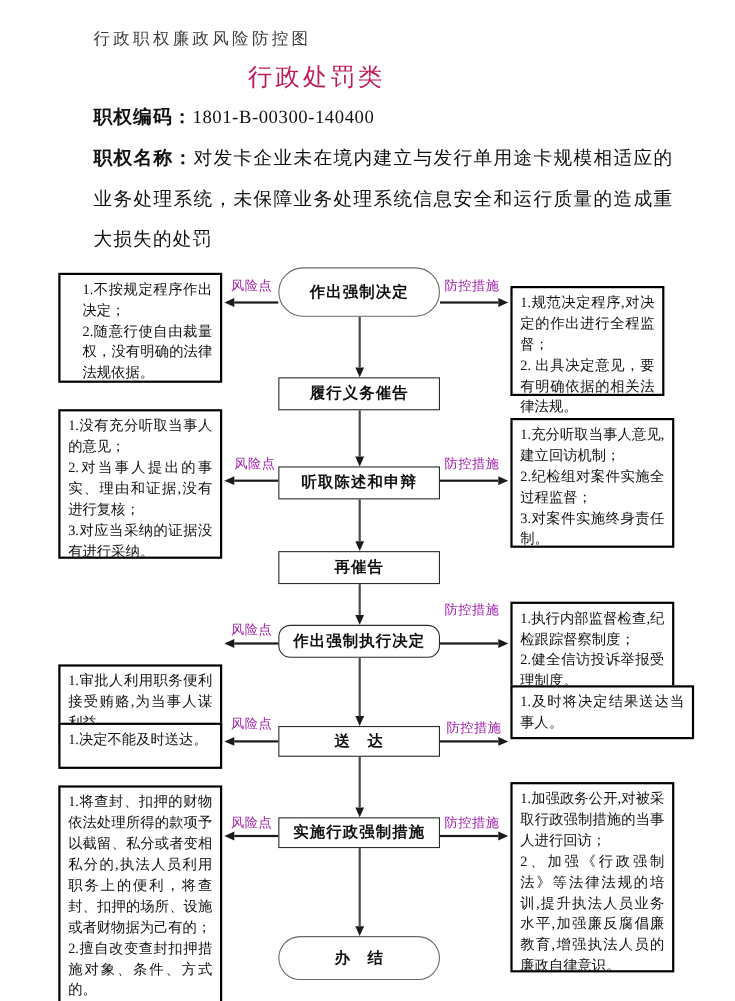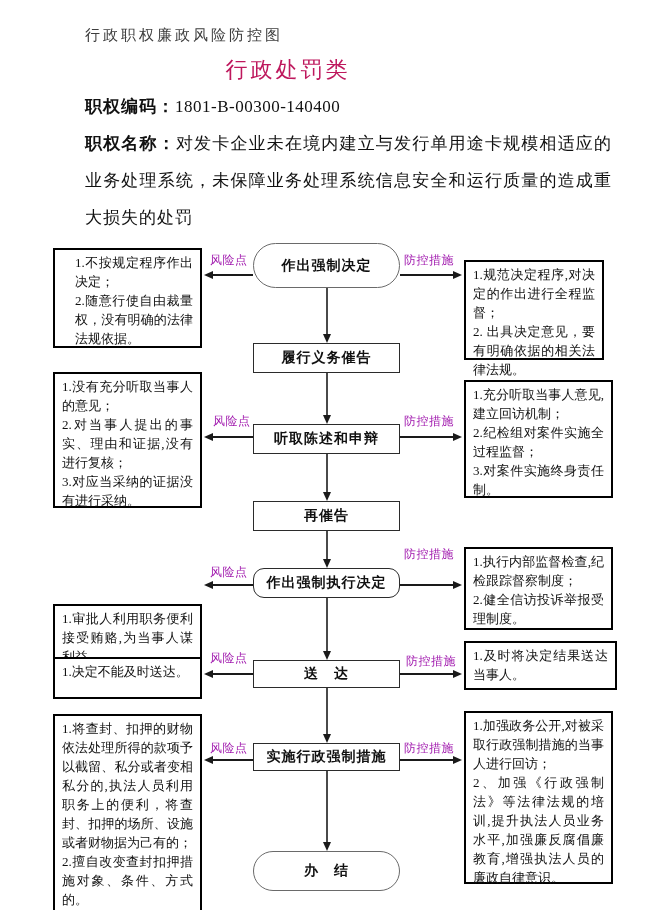--- a/index.html
+++ b/index.html
@@ -92,21 +92,21 @@
     </div>
   <div class="sidebox" style="left:464px;top:380px;width:149px;height:118px;">
       <div class="bline">1.充分听取当事人意见,建立回访机制；</div>
       <div class="bline">2.纪检组对案件实施全过程监督；</div>
       <div class="bline">3.对案件实施终身责任制。</div>
     </div>
   <div class="sidebox" style="left:464px;top:547px;width:149px;height:83px;">
       <div class="bline">1.执行内部监督检查,纪检跟踪督察制度；</div>
       <div class="bline">2.健全信访投诉举报受理制度。</div>
     </div>
-  <div class="sidebox" style="left:464px;top:641px;width:153px;height:49px;">
+  <div class="sidebox" style="left:464px;top:623px;width:167px;height:49px;">
       <div class="bline">1.及时将决定结果送达当事人。</div>
     </div>
   <div class="sidebox" style="left:464px;top:711px;width:149px;height:173px;">
       <div class="bline">1.加强政务公开,对被采取行政强制措施的当事人进行回访；</div>
       <div class="bline">2、加强《行政强制法》等法律法规的培训,提升执法人员业务水平,加强廉反腐倡廉教育,增强执法人员的廉政自律意识。</div>
     </div>
 
   <div class="harrow to-left" style="left:213px;top:274px;width:40px;"></div>
   <div class="harrow to-left" style="left:213px;top:436px;width:40px;"></div>
   <div class="harrow to-left" style="left:213px;top:584px;width:40px;"></div>

